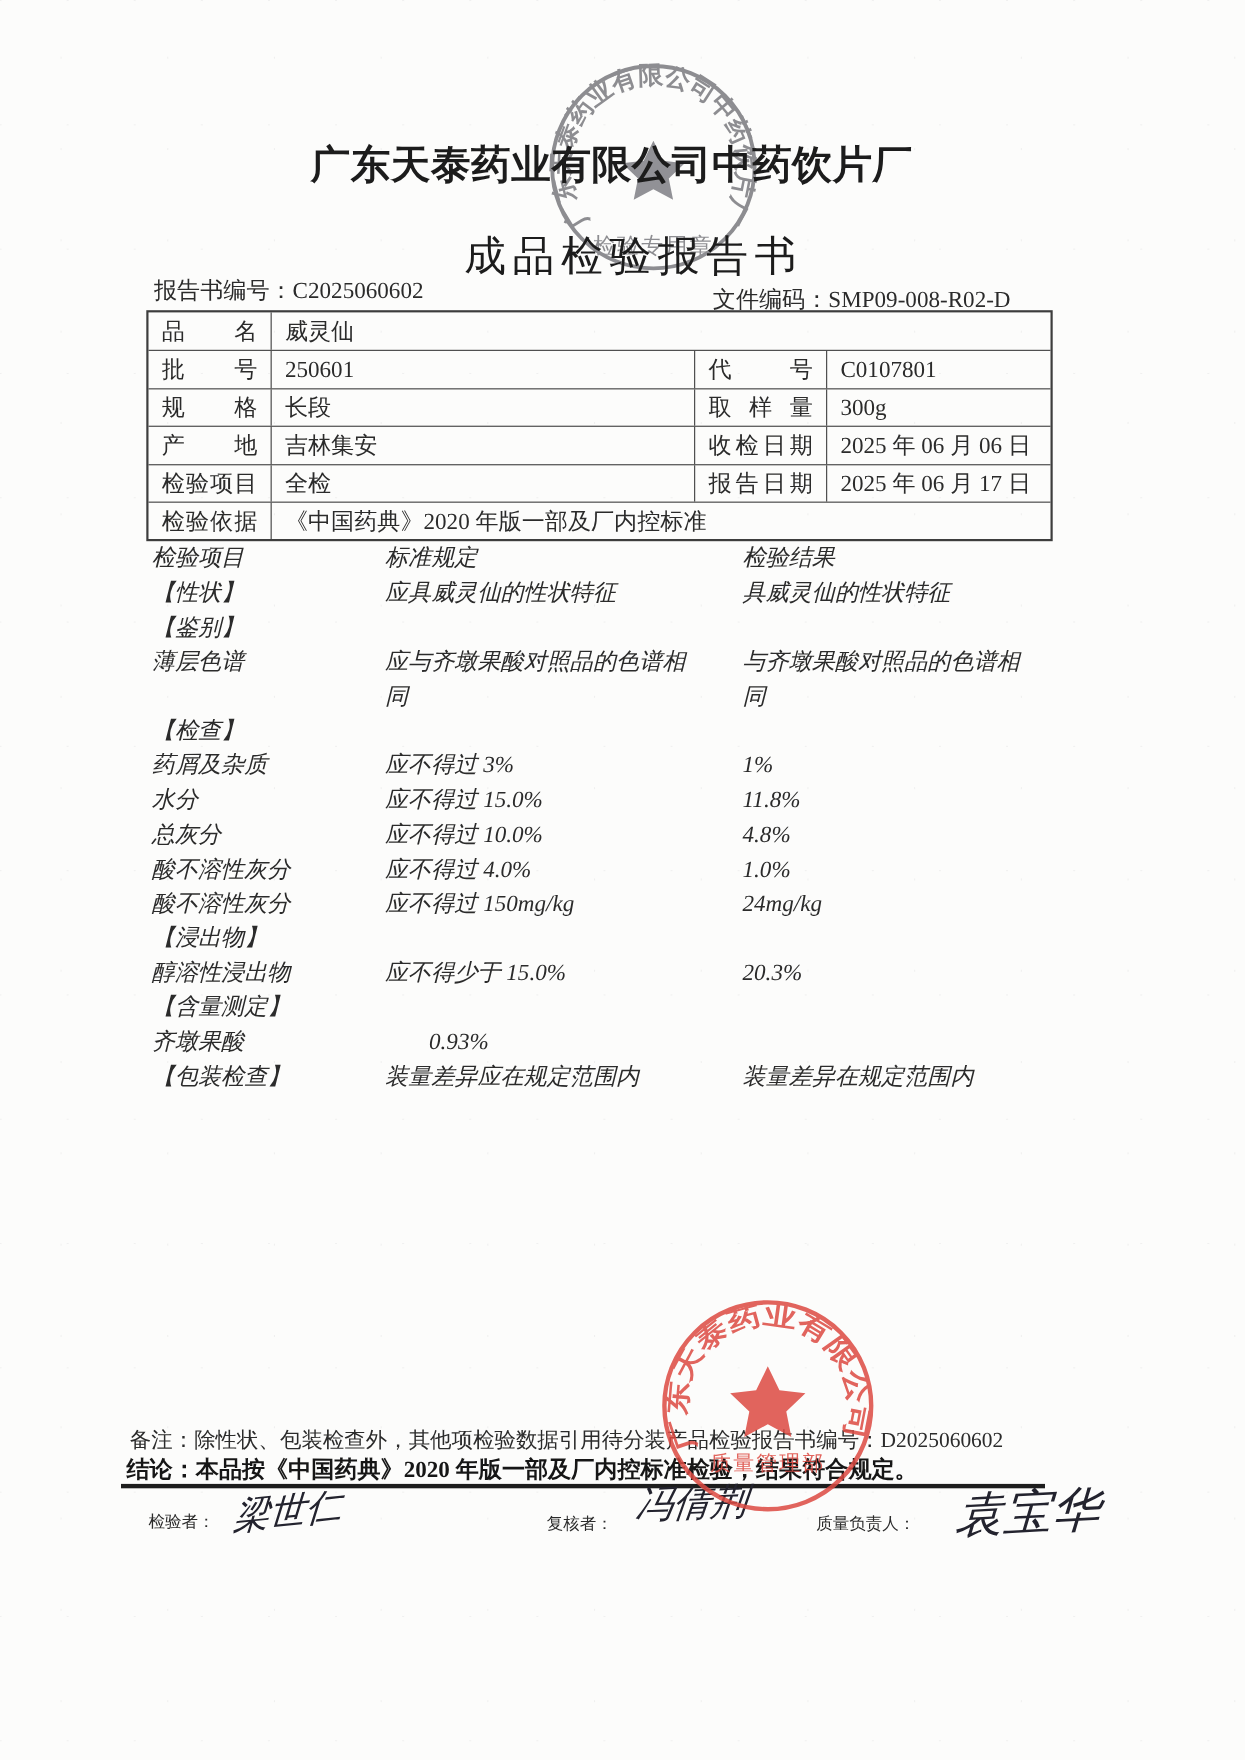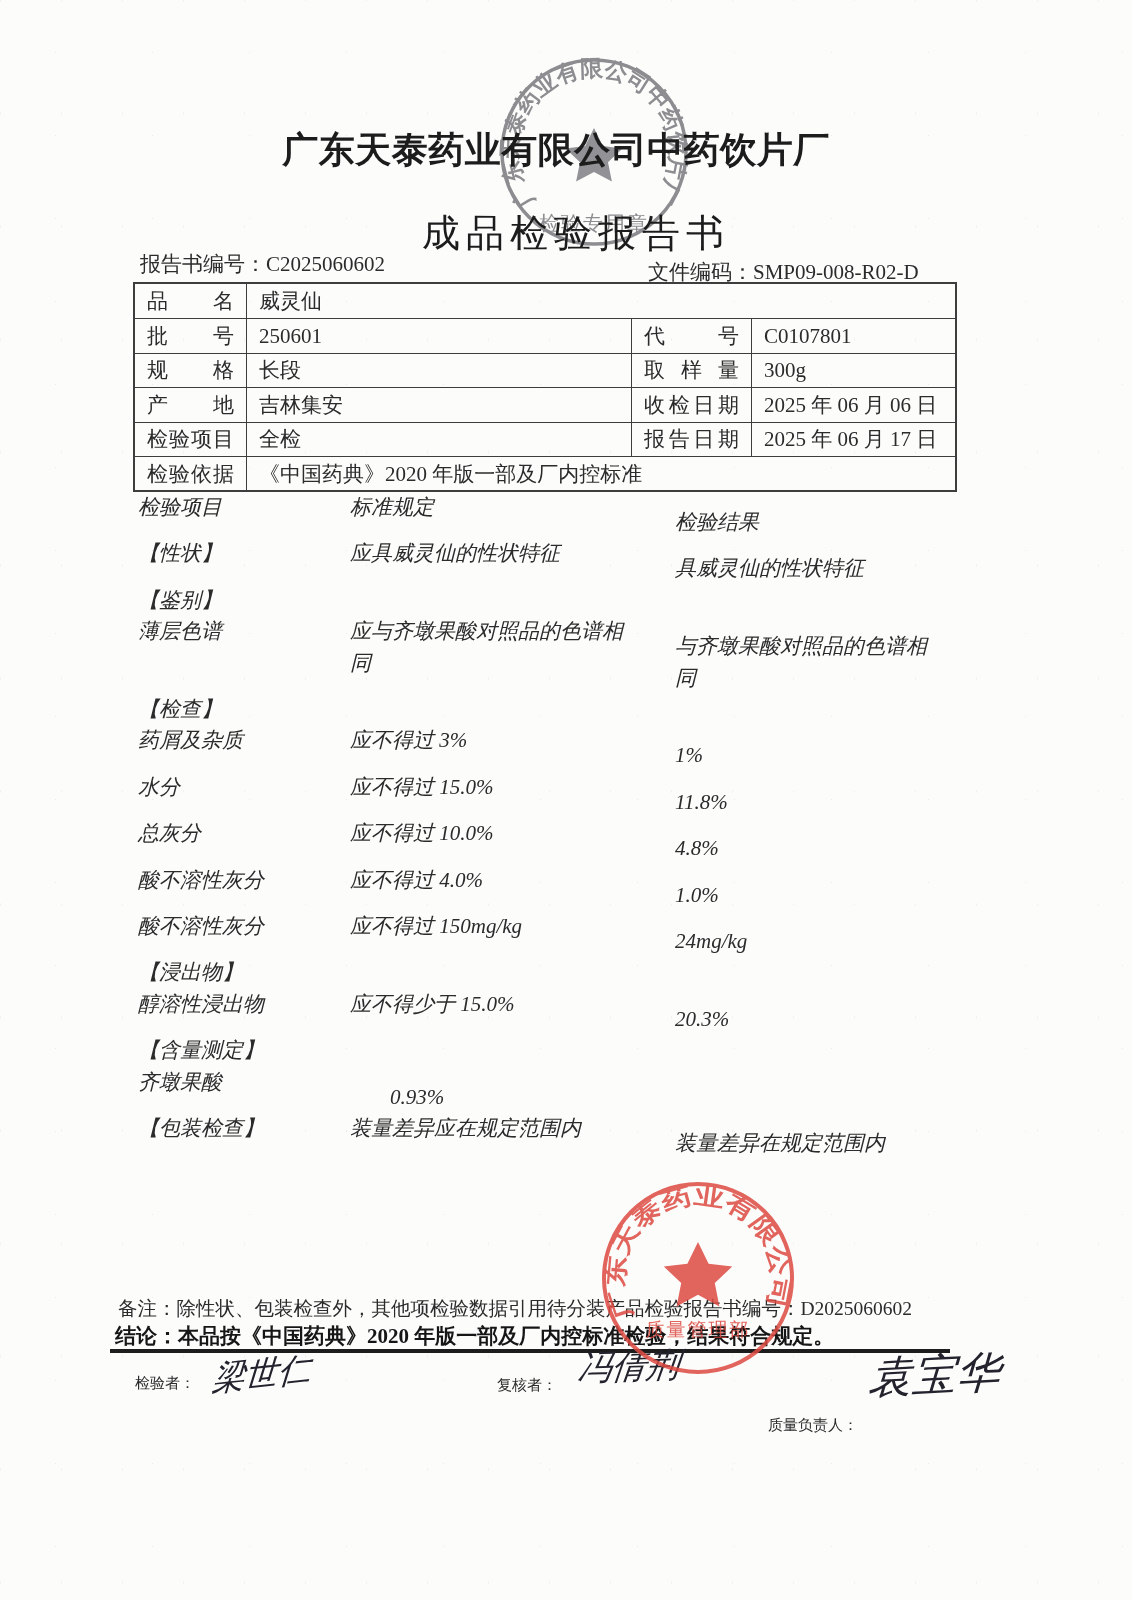--- a/index.html
+++ b/index.html
@@ -46,35 +46,35 @@
   .it-rlabel{width:120px;border-right:1.5px solid #3d3d3d;}
   .it-rvalue{flex:1;}
   .spread{justify-content:space-between;}
 
   
   .results{position:absolute;left:138px;top:492px;width:830px;font-size:21px;z-index:3;}
   .res-row{display:flex;align-items:flex-start;line-height:31.4px;}
   .res-cell{box-sizing:border-box;font-style:italic;}
   .res-cell.item{width:212px;flex:0 0 212px;}
   .res-cell.standard{width:285px;flex:0 0 285px;}
-  .res-cell.result{width:262px;flex:0 0 262px;margin-left:40px;margin-top:15px;}
+  .res-cell.result{width:262px;flex:0 0 262px;margin-left:40px;}
   .res-head{font-size:21px;}
 
   
   .stamp-top{position:absolute;left:496px;top:54px;z-index:2;opacity:.78;}
   .stamp-bottom{position:absolute;left:598px;top:1178px;z-index:5;opacity:.85;}
 
   
   .remark-line{position:absolute;left:118px;top:1295px;width:920px;font-size:19.5px;z-index:3;white-space:nowrap;}
   .conclusion-line{position:absolute;left:115px;top:1322px;width:900px;font-size:21px;font-weight:bold;color:#161616;z-index:3;white-space:nowrap;}
   .thick-rule{position:absolute;left:110px;top:1349px;width:840px;height:4px;background:#1d1d1d;z-index:3;}
   .sig-label{position:absolute;font-size:15px;z-index:3;white-space:nowrap;text-align:right;}
   .lbl-inspector{left:135px;top:1374px;}
   .lbl-reviewer{left:497px;top:1376px;}
-  .lbl-quality{left:742px;top:1416px;margin-left:26px;}
+  .lbl-quality{left:742px;top:1376px;}
   .sig{position:absolute;z-index:4;color:#23232e;font-style:italic;white-space:nowrap;}
   .sig-1{left:212px;top:1352px;font-size:33px;transform:rotate(-6deg) skewX(-10deg);}
   .sig-2{left:578px;top:1344px;font-size:34px;transform:rotate(-2deg) skewX(-8deg);}
   .sig-3{left:868px;top:1346px;font-size:44px;transform:rotate(-3deg) skewX(-6deg);}
 </style>
 </head>
 <body>
 
 <div class="page">
 

